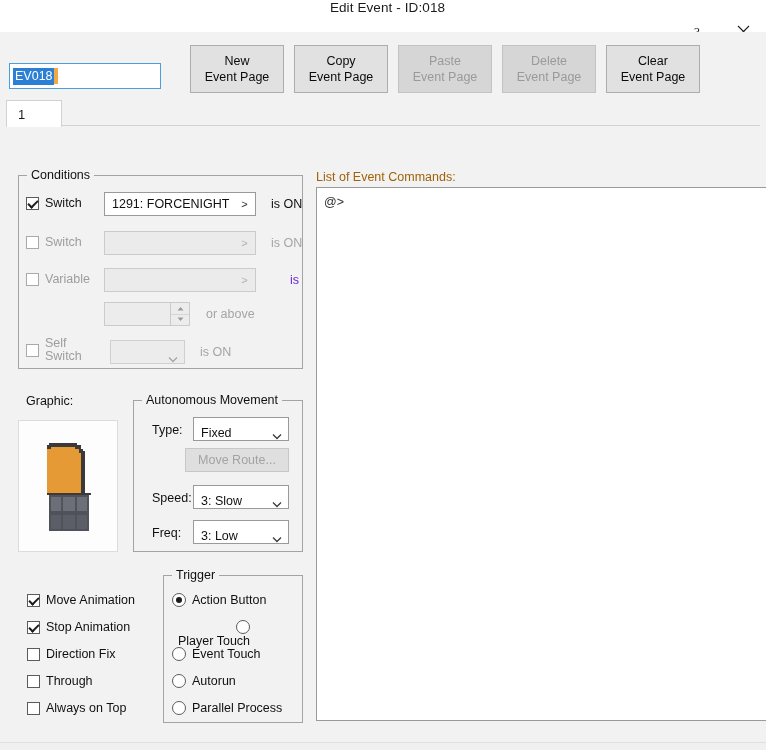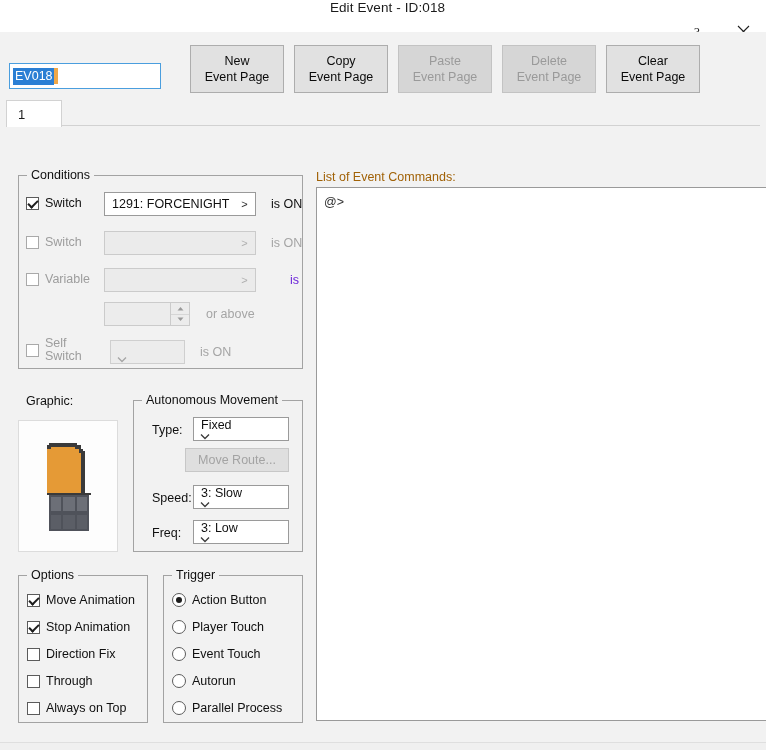--- a/index.html
+++ b/index.html
@@ -131,21 +131,21 @@
   }
   .picker.disabled .pval { color: #a5a5a5; }
   .picker .pbtn-arrow {
     width: 22px; height: 100%; display: flex; align-items: center; justify-content: center;
     font-size: 11px; color: #303030; border-left: 1px solid transparent;
   }
   .picker.disabled .pbtn-arrow { color: #b0b0b0; }
 
   .combo {
     position: absolute; height: 24px; border: 1px solid #9a9a9a; background: #ffffff;
-    display: flex; align-items: flex-start; flex-direction: column;
+    display: flex; align-items: flex-end;
   }
   .combo.disabled { background: #ececec; border-color: #cfcfcf; }
   .combo .cval { flex: 1; padding-left: 7px; font-size: 12.5px; color: #101010; white-space: nowrap; }
   .combo.disabled .cval { color: #a5a5a5; }
   .combo .carrow {
     width: 22px; display: flex; align-items: center; justify-content: center;
   }
   .combo .carrow svg { display: block; }
 
   
@@ -362,23 +362,20 @@
   <div class="plain-label" style="left:144px; top:494px;">Freq:</div>
   <div class="combo" style="left:193px; top:488px; width:96px;">
     <span class="cval">3: Low</span>
     <span class="carrow">
       <svg width="10" height="7" viewBox="0 0 10 7">
           <path d="M1 1.5 L5 5.5 L9 1.5" stroke="#3a3a3a" stroke-width="1.3" fill="none"></path>
         </svg>
     </span>
   </div>
 
-  <div class="group" id="grp-options">
-    <div class="legend">Options</div>
-  </div>
   <div class="chk-row" style="left:27px; top:561px;">
     <span class="chkbox checked"></span>
     <span class="chk-label">Move Animation</span>
   </div>
   <div class="chk-row" style="left:27px; top:588px;">
     <span class="chkbox checked"></span>
     <span class="chk-label">Stop Animation</span>
   </div>
   <div class="chk-row" style="left:27px; top:615px;">
     <span class="chkbox"></span>
@@ -393,21 +390,21 @@
     <span class="chk-label">Always on Top</span>
   </div>
 
   <div class="group" id="grp-trigger">
     <div class="legend">Trigger</div>
   </div>
   <div class="radio-row" style="left:172px; top:561px;">
     <span class="radio sel"></span>
     <span class="chk-label">Action Button</span>
   </div>
-  <div class="radio-row" style="left:172px; top:588px;">
+  <div class="radio-row" style="left:172px; top:588px;flex-direction:column;">
     <span class="radio"></span>
     <span class="chk-label">Player Touch</span>
   </div>
   <div class="radio-row" style="left:172px; top:615px;">
     <span class="radio"></span>
     <span class="chk-label">Event Touch</span>
   </div>
   <div class="radio-row" style="left:172px; top:642px;">
     <span class="radio"></span>
     <span class="chk-label">Autorun</span>

